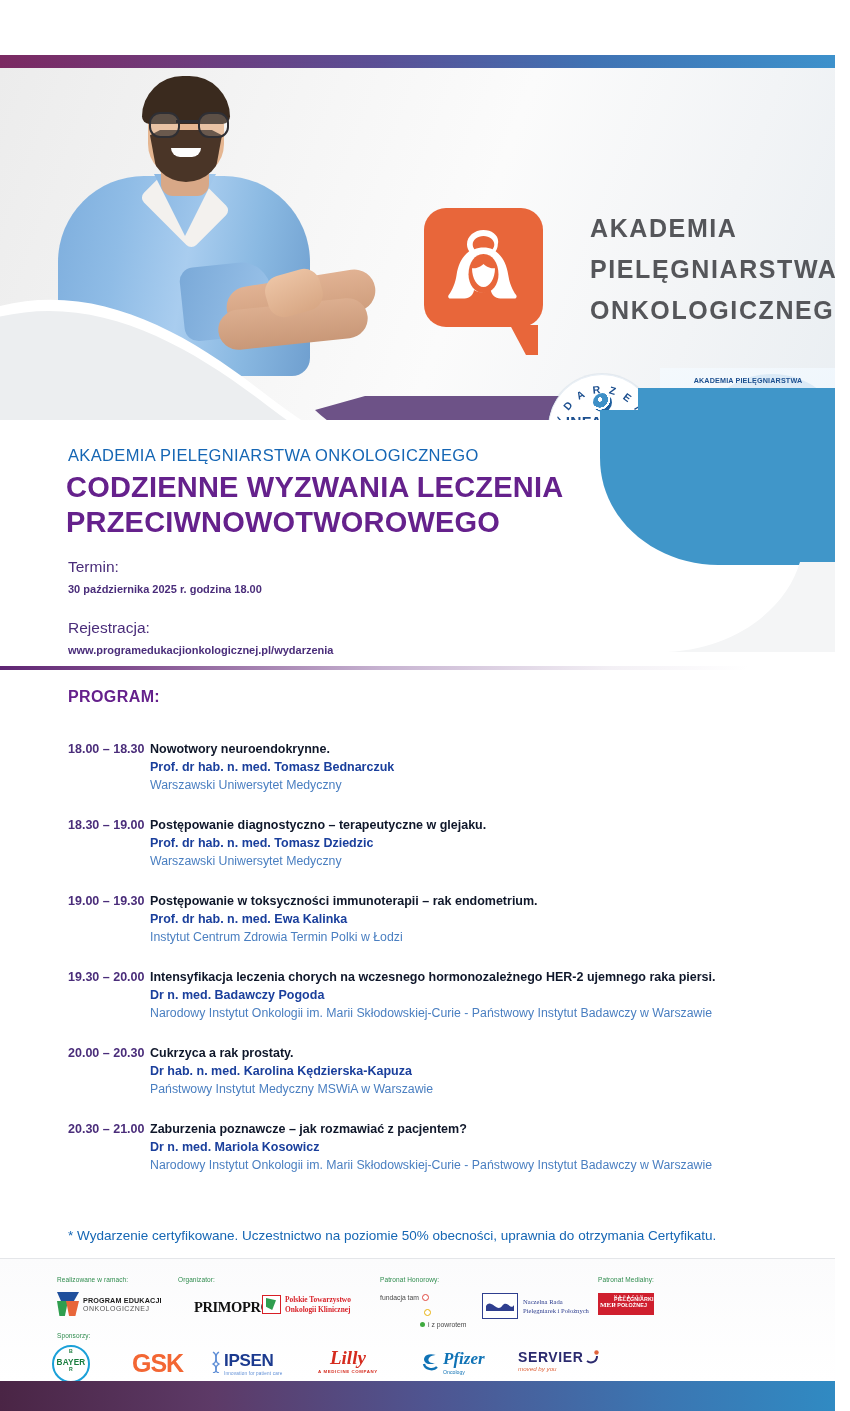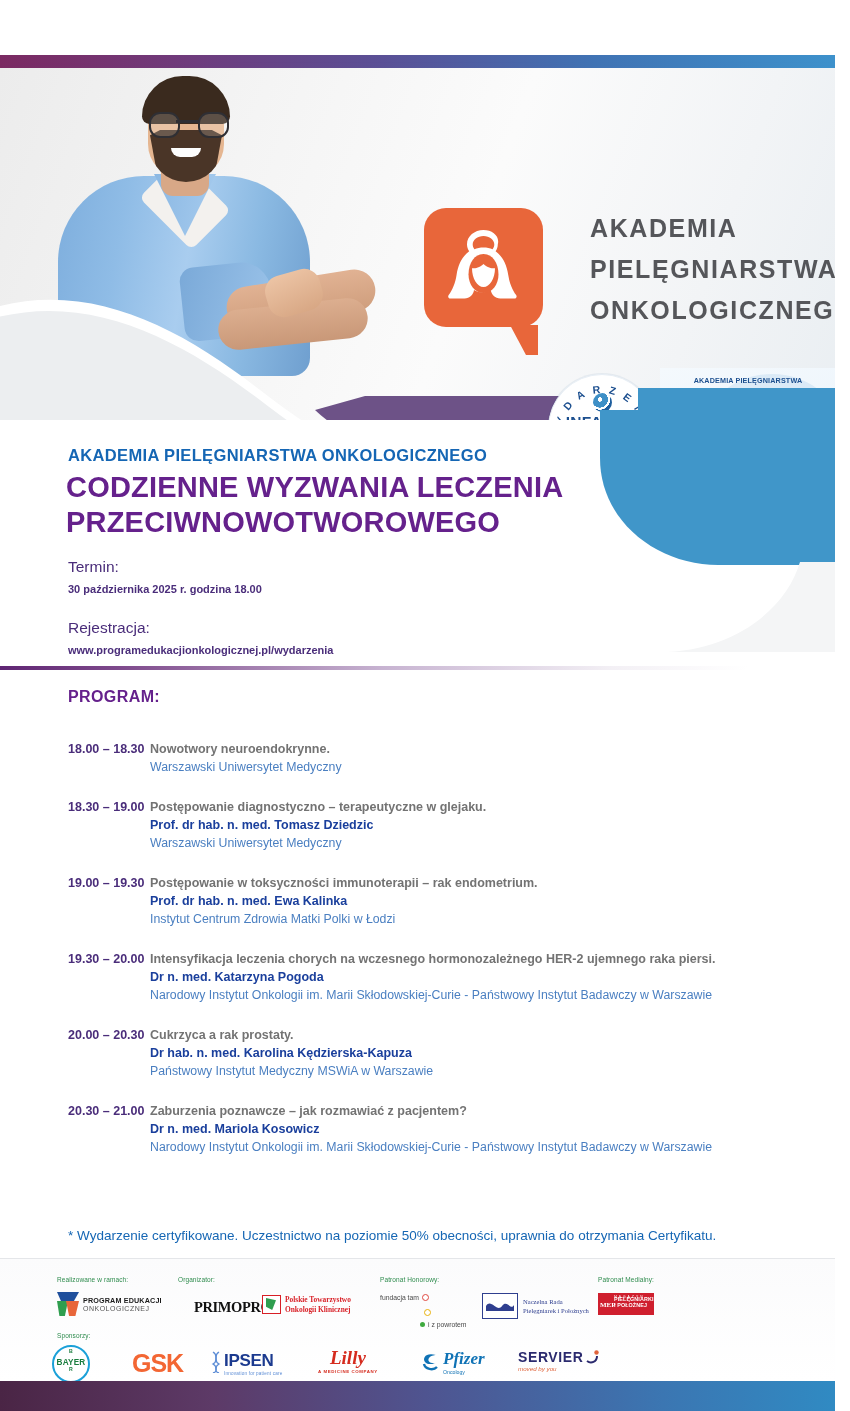--- a/index.html
+++ b/index.html
@@ -174,21 +174,21 @@
     background:#4096c9;
   }
   .blue-c{
     position:absolute;left:660px;top:562px;width:190px;height:90px;
     background:#f4f5f6;
     clip-path:path("M0,0 L190,0 L190,90 L0,90 C72,90 126,48 140,0 Z");
   }
 
   .eyebrow{
     position:absolute;left:68px;top:446px;
-    color:#1566b4;font-weight:bold;font-size:16.5px;letter-spacing:.35px;
+    color:#1566b4;font-weight:normal;font-size:16.5px;letter-spacing:.35px;
   }
   .headline{
     position:absolute;left:66px;top:470px;width:640px;
     color:#65218c;font-weight:bold;font-size:29px;line-height:35px;letter-spacing:.2px;
   }
   .meta{position:absolute;left:68px;top:556px;width:640px;}
   .meta .lbl{color:#4a2d7a;font-size:15.5px;line-height:22px;}
   .meta .val{color:#4a2d7a;font-size:11px;font-weight:bold;line-height:22px;}
   .meta .gap{height:17px;}
 
@@ -202,21 +202,21 @@
     color:#65218c;font-weight:bold;font-size:16px;letter-spacing:.4px;
   }
 
   .agenda{position:absolute;left:0;top:740px;width:850px;}
   .row{position:relative;display:flex;margin-bottom:22px;}
   .row .time{
     width:150px;flex:0 0 150px;padding-left:68px;box-sizing:border-box;
     color:#4a2d7a;font-weight:bold;font-size:12.5px;line-height:18px;
   }
   .row .info{flex:1;padding-right:14px;}
-  .row .topic{color:#737373;font-weight:bold;font-size:12.5px;line-height:18px;}
+  .row .topic{color:#0f172a;font-weight:bold;font-size:12.5px;line-height:18px;}
   .row .speaker{color:#1a3f9c;font-weight:bold;font-size:12.5px;line-height:18px;}
   .row .affil{color:#4a7fc1;font-size:12.3px;line-height:18px;}
 
   .footnote{
     position:absolute;left:68px;top:1228px;
     color:#1566b4;font-size:13.5px;
   }
 
   
   .footer-line{position:absolute;left:0;top:1258px;width:850px;height:1px;background:#e4e6e9;}
@@ -372,44 +372,45 @@
 
   <div class="divider"></div>
 
   <div class="program-label">PROGRAM:</div>
 
   <div class="agenda">
     <div class="row">
       <div class="time">18.00 – 18.30</div>
       <div class="info">
         <div class="topic">Nowotwory neuroendokrynne.</div>
+        <div class="speaker">Prof. dr hab. n. med. Tomasz Bednarczuk</div>
         <div class="affil">Warszawski Uniwersytet Medyczny</div>
       </div>
     </div>
     <div class="row">
       <div class="time">18.30 – 19.00</div>
       <div class="info">
         <div class="topic">Postępowanie diagnostyczno – terapeutyczne w glejaku.</div>
         <div class="speaker">Prof. dr hab. n. med. Tomasz Dziedzic</div>
         <div class="affil">Warszawski Uniwersytet Medyczny</div>
       </div>
     </div>
     <div class="row">
       <div class="time">19.00 – 19.30</div>
       <div class="info">
         <div class="topic">Postępowanie w toksyczności immunoterapii – rak endometrium.</div>
         <div class="speaker">Prof. dr hab. n. med. Ewa Kalinka</div>
-        <div class="affil">Instytut Centrum Zdrowia Matki Polki w Łodzi</div>
+        <div class="affil">Instytut Centrum Zdrowia Termin Polki w Łodzi</div>
       </div>
     </div>
     <div class="row">
       <div class="time">19.30 – 20.00</div>
       <div class="info">
         <div class="topic">Intensyfikacja leczenia chorych na wczesnego hormonozależnego HER-2 ujemnego raka piersi.</div>
-        <div class="speaker">Dr n. med. Katarzyna Pogoda</div>
+        <div class="speaker">Dr n. med. Badawczy Pogoda</div>
         <div class="affil">Narodowy Instytut Onkologii im. Marii Skłodowskiej-Curie - Państwowy Instytut Badawczy w Warszawie</div>
       </div>
     </div>
     <div class="row">
       <div class="time">20.00 – 20.30</div>
       <div class="info">
         <div class="topic">Cukrzyca a rak prostaty.</div>
         <div class="speaker">Dr hab. n. med. Karolina Kędzierska-Kapuza</div>
         <div class="affil">Państwowy Instytut Medyczny MSWiA w Warszawie</div>
       </div>

